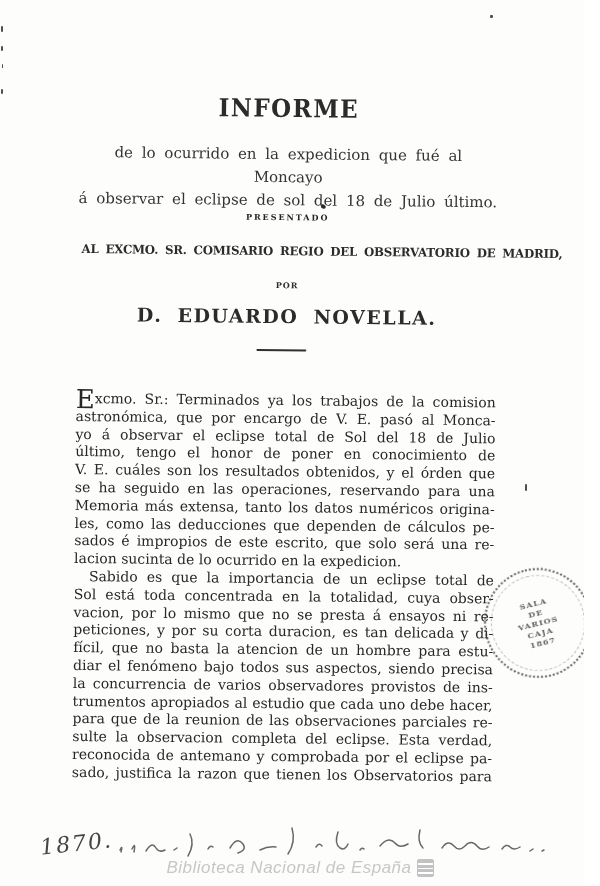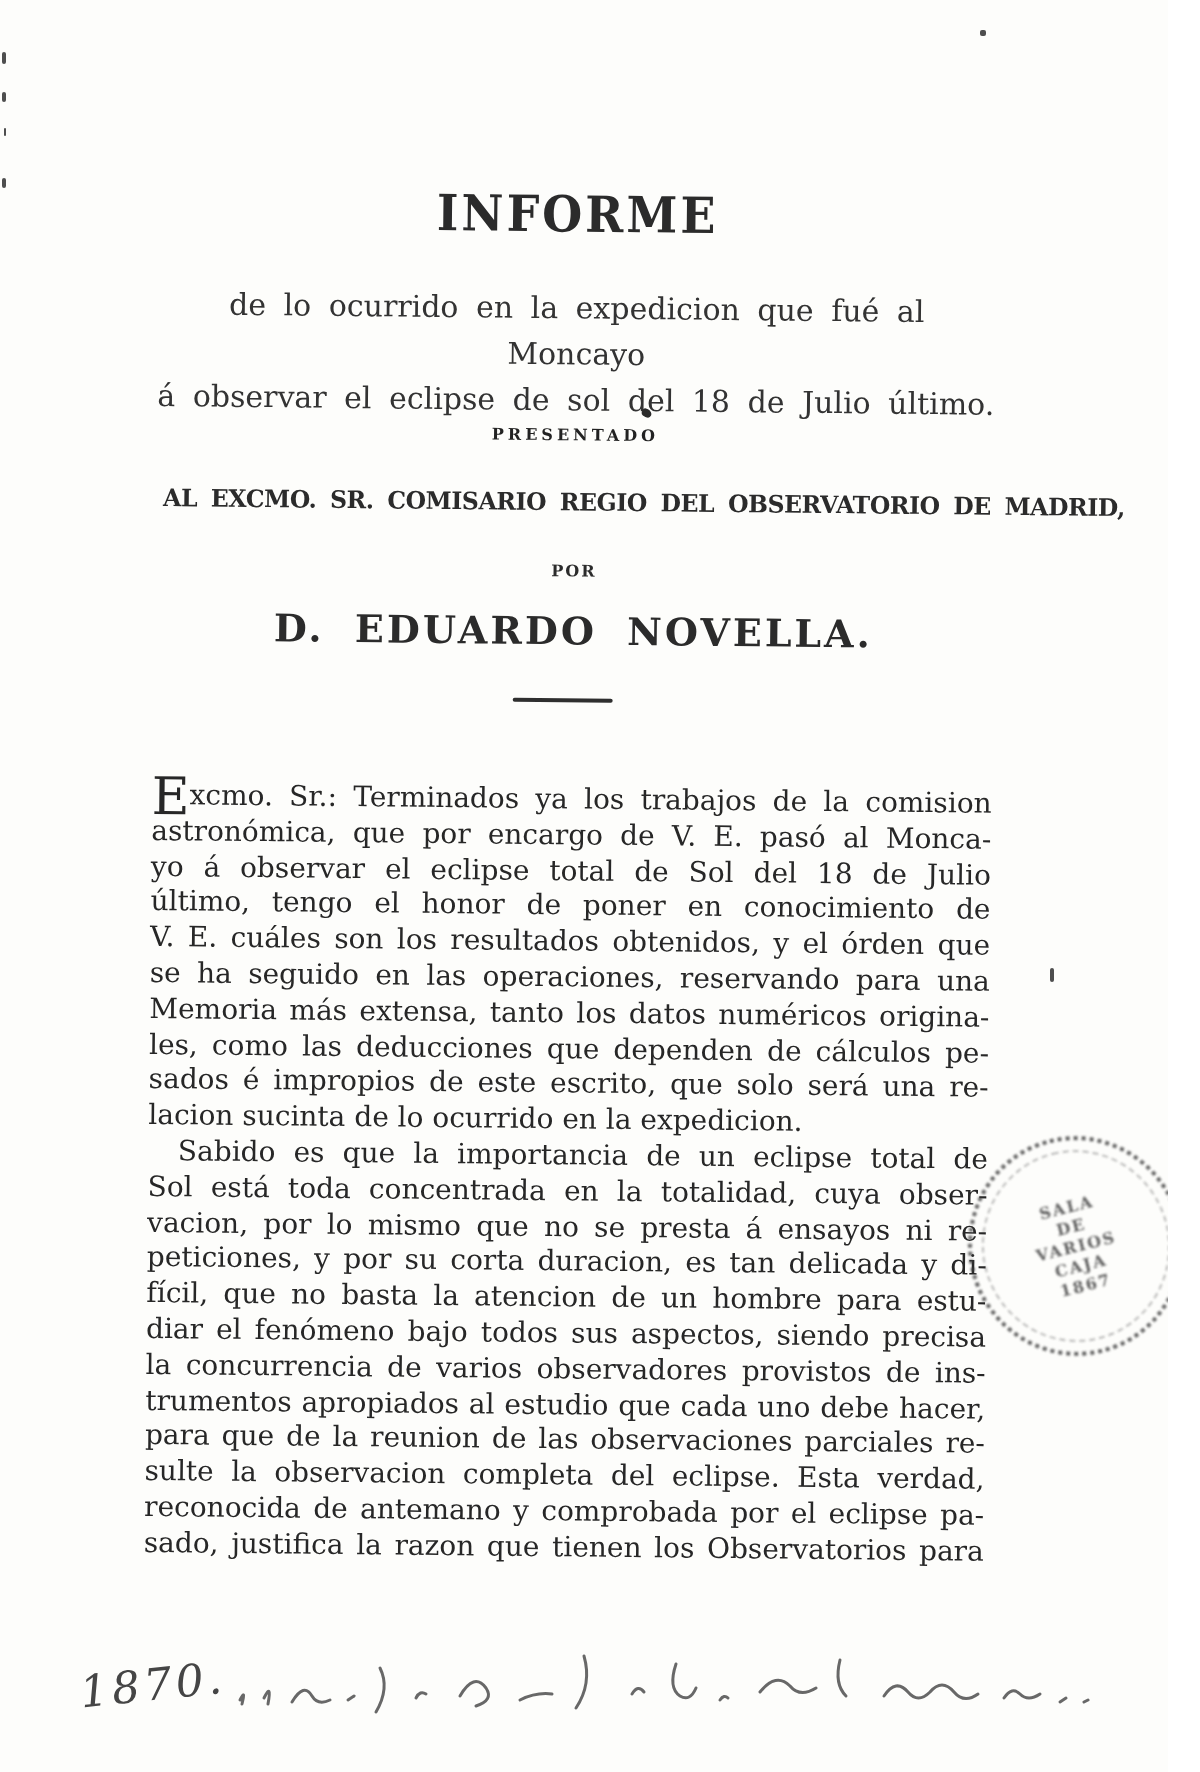--- a/index.html
+++ b/index.html
@@ -197,14 +197,20 @@
       <path d="M248,30 q2,-3 4,-1"></path>
       <path d="M268,26 q8,-10 15,-3 q5,6 13,1"></path>
       <path d="M308,10 q-3,12 3,18"></path>
       <path d="M330,28 q6,-9 12,-2 q5,6 11,0 q6,-7 12,0 q5,6 12,1"></path>
       <path d="M390,29 q4,-6 8,-2 q4,4 10,0"></path>
       <path d="M418,31 l3,-2"></path>
       <path d="M430,31 l2,-1"></path>
     </g>
   </svg>
 
+  <div class="watermark">
+    <span class="wm-inner">
+      <span>Biblioteca Nacional de España</span>
+      <span class="bne-logo"></span>
+    </span>
+  </div>
 
 </div>
 
 </body></html>

